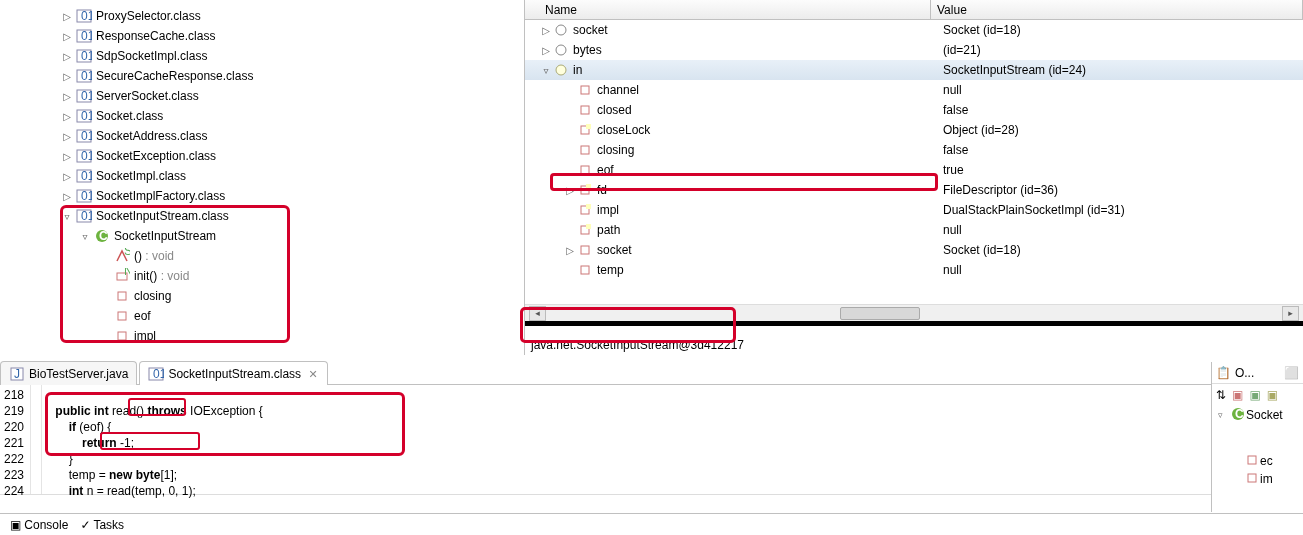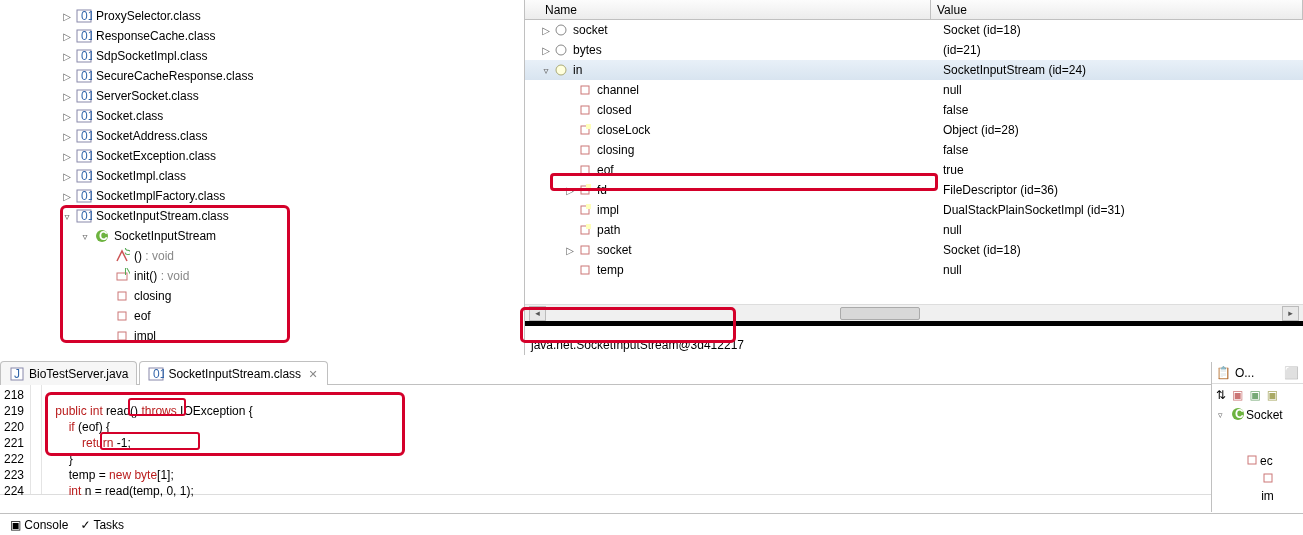--- a/index.html
+++ b/index.html
@@ -36,21 +36,21 @@
 .hl3{left:520px;top:307px;width:216px;height:36px;border:3px solid #d4002a;border-radius:5px;position:absolute}
 .tabs{display:flex;height:24px;border-bottom:1px solid #c0c0c0;margin-top:6px;background:#fff}
 .tab{display:flex;align-items:center;padding:0 8px;border:1px solid #c0c0c0;border-bottom:none;margin-right:2px;border-radius:4px 4px 0 0;background:#f6f6f6;height:24px}
 .tab.active{background:#fff}
 .tab .tic{width:16px;height:16px;margin-right:4px}
 .tab .close{margin-left:6px;color:#888;width:12px;height:12px;font-size:11px;text-align:center}
 .editor-wrap{display:flex;height:110px;border-bottom:1px solid #ddd}
 .editor{display:flex;flex:1;position:relative;font-family:Consolas,monospace}
 .gutter{width:30px;background:#fff;color:#b6a68a;text-align:right;padding-right:6px;font-family:Consolas,monospace;line-height:16px;padding-top:2px}
 .code{flex:1;padding-top:2px;line-height:16px;white-space:pre;font-family:Consolas,monospace}
-.kw{color:#b91c1c;font-weight:normal}
+.kw{color:#000000;font-weight:bold}
 .hl4{left:45px;top:392px;width:360px;height:64px;border:3px solid #d4002a;border-radius:6px;position:absolute}
 .hl5{left:128px;top:398px;width:58px;height:18px;border:2px solid #d4002a;border-radius:3px;position:absolute}
 .hl6{left:100px;top:432px;width:100px;height:18px;border:2px solid #d4002a;border-radius:3px;position:absolute}
 .outline{position:absolute;right:0;top:362px;width:92px;height:150px;border-left:1px solid #c0c0c0;background:#fff}
 .outline .ohdr{display:flex;align-items:center;height:22px;border-bottom:1px solid #ddd;padding:0 4px;justify-content:space-between}
 .outline .otoolbar{display:flex;gap:6px;padding:4px}
 .outline .otree{padding-left:4px}
 .outline .orow{display:flex;align-items:center;height:18px;font-size:11px;white-space:nowrap}
 .bottom-tabs{position:absolute;bottom:0;left:0;right:0;height:22px;border-top:1px solid #c0c0c0;display:flex;align-items:center;padding-left:4px;background:#fff}
 .btab{display:flex;align-items:center;padding:0 6px;color:#444}
@@ -453,21 +453,21 @@
           </svg></span>
         <span>Socket</span>
       </div>
       <div class="orow" style="padding-left: 16px; margin-top: 28px;">
         <span style="width:12px;font-size:9px;color:#666"></span>
         <span style="width:16px"><svg width="16" height="16">
             <rect x="4" y="4" width="8" height="8" fill="#fff" stroke="#c77"></rect>
           </svg></span>
         <span>ec</span>
       </div>
-      <div class="orow" style="padding-left: 16px; flex-direction: column;">
+      <div class="orow" style="padding-left: 16px;">
         <span style="width:12px;font-size:9px;color:#666"></span>
         <span style="width:16px"><svg width="16" height="16">
             <rect x="4" y="4" width="8" height="8" fill="#fff" stroke="#c77"></rect>
           </svg></span>
         <span>im</span>
       </div>
     </div>
 </div>
 
 <div class="bottom-tabs">

